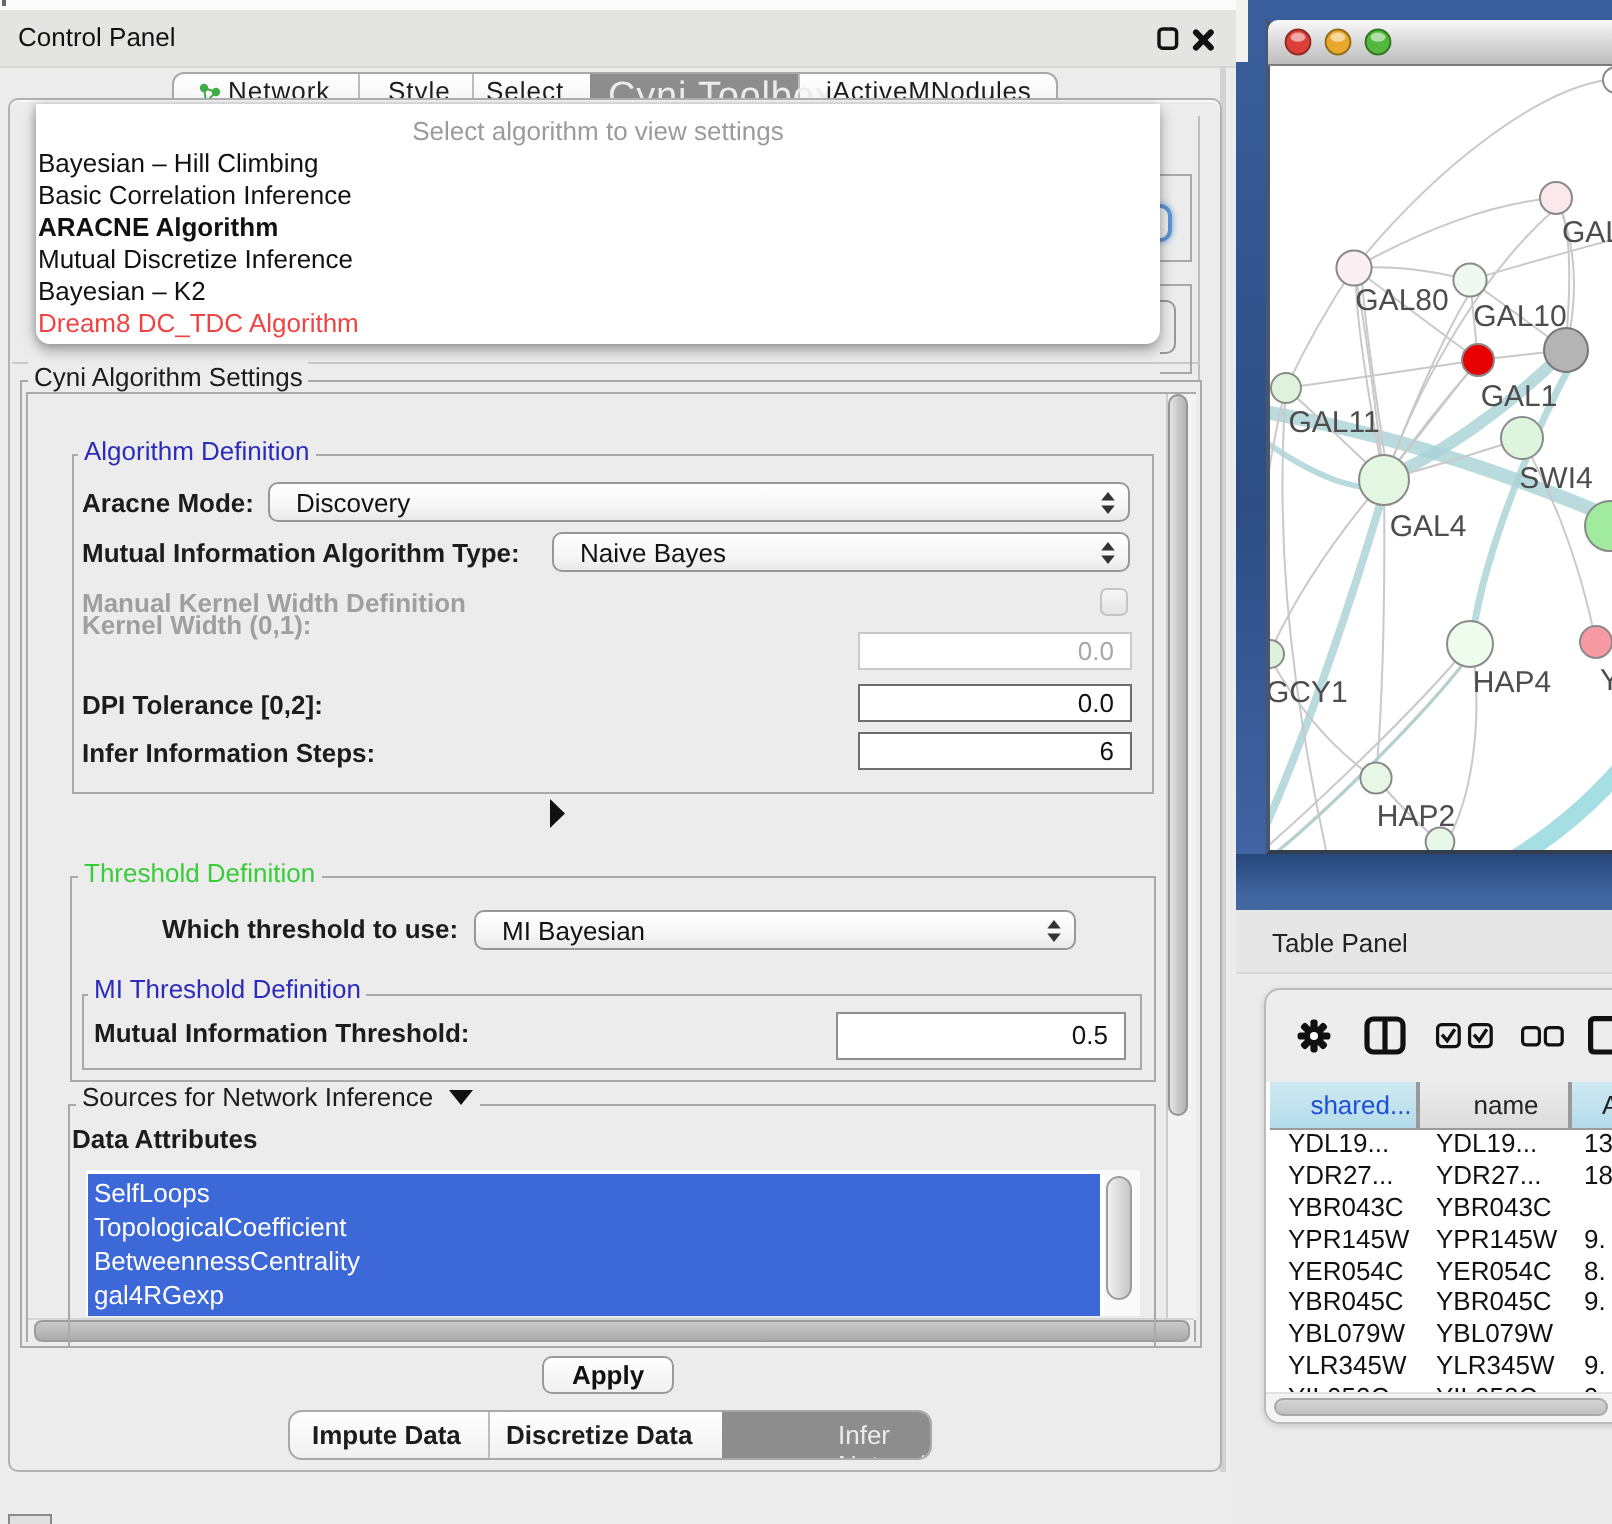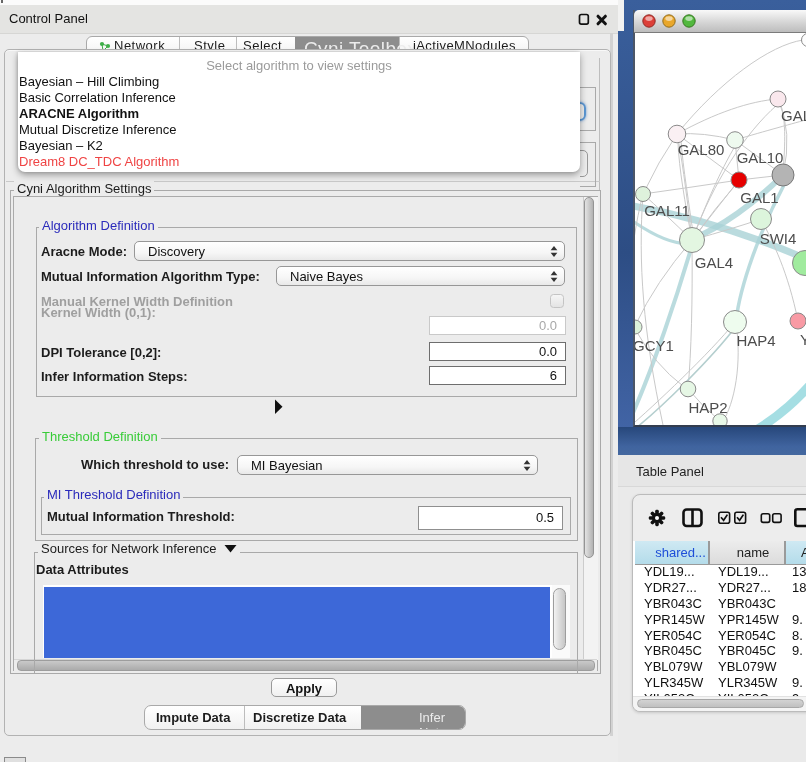--- a/index.html
+++ b/index.html
@@ -143,20 +143,21 @@
   <div class="gbox" style="left:34px;top:552px;width:544px;height:122px;border-bottom:none;"></div>
   <div class="gtitle" style="left:38px;top:541px;color:#1c1c1c;">Sources for Network Inference
     <svg width="13" height="9" viewBox="0 0 13 9" style="margin-left:4px;">
         <path d="M0.5 1 L12.5 1 L6.5 8.5 Z" fill="#111"></path>
       </svg>
   </div>
   <div class="lbl" style="position:absolute;left:36px;top:562px;">Data Attributes</div>
 
   <div class="abs" style="left:43px;top:585px;width:527px;height:73px;background:#fff;overflow:hidden;">
     <div class="abs" style="left:1px;top:2px;width:506px;height:75px;background:#3d68d8;"></div>
+    <div class="abs" style="left:4px;top:3px;font-size:13px;line-height:17px;color:#fff;">SelfLoops<br>TopologicalCoefficient<br>BetweennessCentrality<br>gal4RGexp</div>
 
     <div class="abs" style="left:509px;top:0;width:18px;height:73px;background:#fafafa;"></div>
     <div class="abs" style="left:510px;top:3px;width:13px;height:62px;border-radius:7px;border:1px solid #9d9d9d;
          background:linear-gradient(90deg,#f2f2f2,#c6c6c6);box-sizing:border-box;"></div>
   </div>
 
   <div class="abs" style="left:271px;top:678px;width:66px;height:19px;border:1px solid #9a9a9a;border-radius:5px;
        background:linear-gradient(#ffffff,#f0f0f0);box-sizing:border-box;text-align:center;">
     <span style="font-size:13px;color:#111;line-height:18px;font-weight:bold;">Apply</span></div>
 

